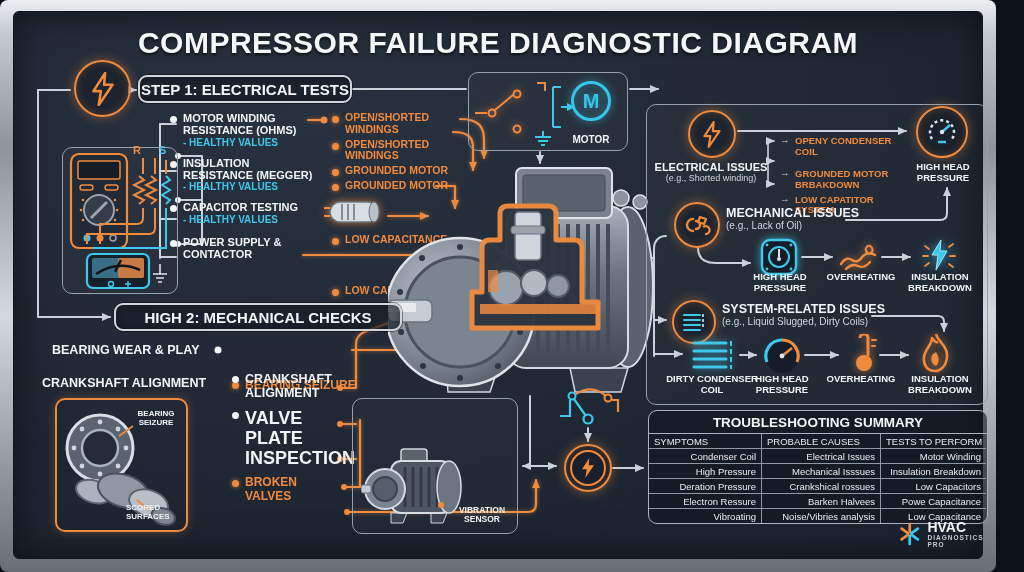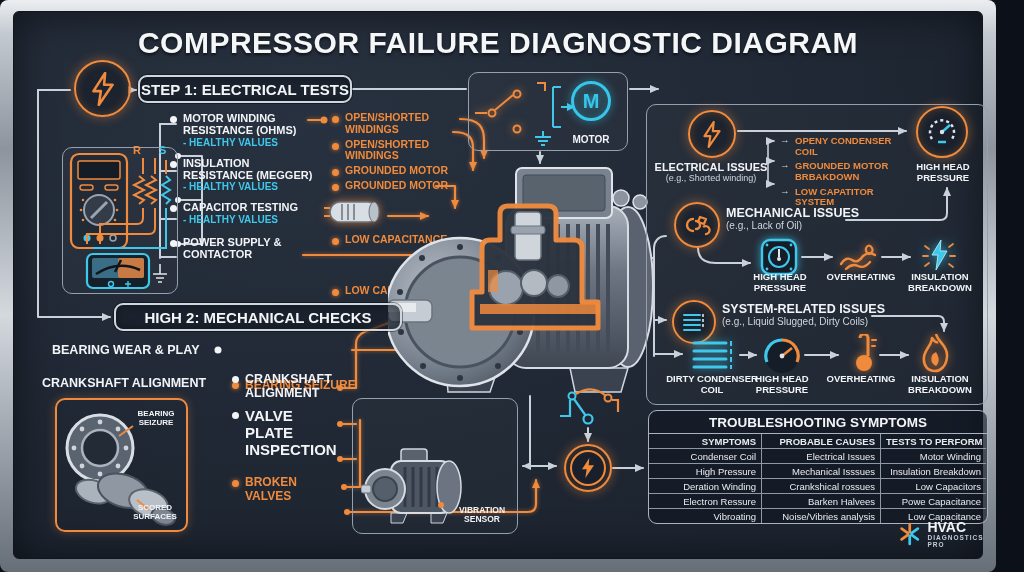--- a/index.html
+++ b/index.html
@@ -30,21 +30,21 @@
   .cause{position:relative;padding-left:15px;}
   .cause::before{content:"\2192";position:absolute;left:0;top:-1px;color:#c9d1da;font-weight:normal;}
   .glowo{filter:drop-shadow(0 0 4px rgba(240,138,60,.7));}
   .glowc{filter:drop-shadow(0 0 4px rgba(63,200,236,.7));}
   .tbl{border:1.5px solid #aab4c0;border-radius:9px;background:rgba(16,22,31,.6);overflow:hidden;}
   .tbl .ttl{text-align:center;font-size:13.5px;font-weight:800;color:#f2f4f7;padding:4px 0 3px;border-bottom:1.5px solid #aab4c0;}
   .tgrid{display:grid;grid-template-columns:112px 119px 106px;}
   .tgrid div{font-size:9.5px;color:#e8ecf0;padding:1.5px 5px;border-top:1px solid #8e99a6;border-left:1px solid #8e99a6;
     white-space:nowrap;overflow:hidden;text-align:right;}
   .tgrid div:nth-child(3n+1){border-left:none;}
-  .tgrid .hd{font-weight:700;text-align:right;border-top:none;}
+  .tgrid .hd{font-weight:400;text-align:left;border-top:none;}
   .lbl{line-height:1.12;}
 </style>
 </head>
 <body>
 
 <div class="stage">
 <div class="board"></div>
 
 <svg class="abs" style="left:0;top:0" width="1024" height="572">
   <defs>
@@ -291,21 +291,21 @@
 <div class="abs badge" style="left:688px;top:110px;width:48px;height:48px">
   <svg width="20" height="27" viewBox="0 0 24 32">
     <path d="M14,1 L3,18 H10 L8,31 L21,12 H13 Z" fill="none" stroke="#f08a3c" stroke-width="2.6" stroke-linejoin="round"></path>
   </svg>
 </div>
 <div class="abs" style="left:650px;top:161px;width:122px;text-align:center">
   <div class="w" style="font-size:11px">ELECTRICAL ISSUES</div>
   <div class="sub" style="font-size:9px">(e.g., Shorted winding)</div>
 </div>
 <div class="abs" style="left:780px;top:136px;width:126px">
-  <div class="cause o lbl" style="font-size:9.5px;margin-bottom:4px">OPENY CONDENSER COIL</div>
+  <div class="cause o lbl" style="font-size:9.5px;margin-bottom:12px">OPENY CONDENSER COIL</div>
   <div class="cause o lbl" style="font-size:9.5px;margin-bottom:4px">GROUNDED MOTOR BRBAKDOWN</div>
   <div class="cause o lbl" style="font-size:9.5px">LOW CAPATITOR SYSTEM</div>
 </div>
 <div class="abs badge" style="left:916px;top:106px;width:52px;height:52px">
   <svg width="34" height="34" viewBox="0 0 34 34">
     <path d="M7,24 A12,12 0 1 1 27,24" fill="none" stroke="#dfe4ea" stroke-width="2.5" stroke-dasharray="3 3"></path>
     <line x1="17" y1="17" x2="25" y2="10" stroke="#3fc8ec" stroke-width="2.5"></line>
     <circle cx="17" cy="17" r="2.2" fill="#dfe4ea"></circle>
     <line x1="13" y1="27" x2="21" y2="27" stroke="#3fc8ec" stroke-width="2.5"></line>
   </svg>
@@ -431,26 +431,26 @@
     </g>
     <g transform="rotate(18 70 92)">
       <ellipse cx="38" cy="102" rx="18" ry="11" fill="#aab2bb" stroke="#5a6470" stroke-width="2"></ellipse>
       <ellipse cx="66" cy="92" rx="26" ry="16" fill="#8f98a2" stroke="#49525e" stroke-width="2"></ellipse>
       <ellipse cx="94" cy="96" rx="20" ry="13" fill="#b8bfc7" stroke="#5a6470" stroke-width="2"></ellipse>
       <ellipse cx="112" cy="104" rx="12" ry="8" fill="#7c8691" stroke="#49525e" stroke-width="2"></ellipse>
     </g>
     <path d="M62,36 L76,26 M80,100 L92,110" stroke="#ef8a3e" stroke-width="2"></path>
   </svg>
   <div class="abs w lbl" style="right:4px;top:10px;width:52px;font-size:8px;text-align:center">BEARING SEIZURE</div>
-  <div class="abs w lbl" style="right:2px;bottom:8px;width:58px;font-size:8px;text-align:center">SCORED SURFACES</div>
+  <div class="abs w lbl" style="right:2px;bottom:8px;width:58px;font-size:8px;">SCORED SURFACES</div>
 </div>
 
 <div class="abs" style="left:232px;top:372px;width:112px">
   <div class="dotitem w lbl" style="font-size:12.5px;margin-bottom:8px">CRANKSHAFT ALIGNMENT</div>
-  <div class="dotitem w lbl" style="font-size:15px;margin-bottom:18px">VALVE PLATE INSPECTION</div>
+  <div class="dotitem w lbl" style="font-size:18px;margin-bottom:8px">VALVE PLATE INSPECTION</div>
   <div class="dotitem odot o lbl" style="font-size:12px;">BROKEN VALVES</div>
 </div>
 
 <div class="abs panel" style="left:352px;top:398px;width:166px;height:136px">
   <svg class="abs" style="left:8px;bottom:6px" width="112" height="82" viewBox="0 0 112 82">
     <path d="M30,68 h16 l-4,10 h-12z M70,68 h16 l-4,10 h-12z" fill="#39424e" stroke="#cfd6de"></path>
     <rect x="40" y="4" width="26" height="14" rx="3" fill="#59636e" stroke="#cfd6de" stroke-width="1.5"></rect>
     <rect x="30" y="16" width="60" height="52" rx="10" fill="#4d5663" stroke="#d6dce3" stroke-width="2"></rect>
     <g stroke="#323a45" stroke-width="3">
           <line x1="44" y1="22" x2="44" y2="62"></line>
@@ -479,32 +479,32 @@
 </svg>
 <div class="abs badge" style="left:564px;top:444px;width:48px;height:48px">
   <div style="width:36px;height:36px;border:2px solid #f08a3c;border-radius:50%;display:flex;align-items:center;justify-content:center">
     <svg width="16" height="22" viewBox="0 0 24 32">
       <path d="M14,1 L3,18 H10 L8,31 L21,12 H13 Z" fill="#f08a3c"></path>
     </svg>
   </div>
 </div>
 
 <div class="abs tbl" style="left:648px;top:410px;width:340px">
-  <div class="ttl">TROUBLESHOOTING SYMPTOMS</div>
+  <div class="ttl">TROUBLESHOOTING SUMMARY</div>
   <div class="tgrid">
     <div class="hd">SYMPTOMS</div>
     <div class="hd">PROBABLE CAUSES</div>
     <div class="hd">TESTS TO PERFORM</div>
     <div>Condenser Coil</div>
     <div>Electrical Issues</div>
     <div>Motor Winding</div>
     <div>High Pressure</div>
     <div>Mechanical Isssues</div>
     <div>Insulation Breakdown</div>
-    <div>Deration Winding</div>
+    <div>Deration Pressure</div>
     <div>Crankshical rossues</div>
     <div>Low Capacitors</div>
     <div>Electron Ressure</div>
     <div>Barken Halvees</div>
     <div>Powe Capacitance</div>
     <div>Vibroating</div>
     <div>Noise/Vibries analysis</div>
     <div>Low Capacitance</div>
   </div>
 </div>

